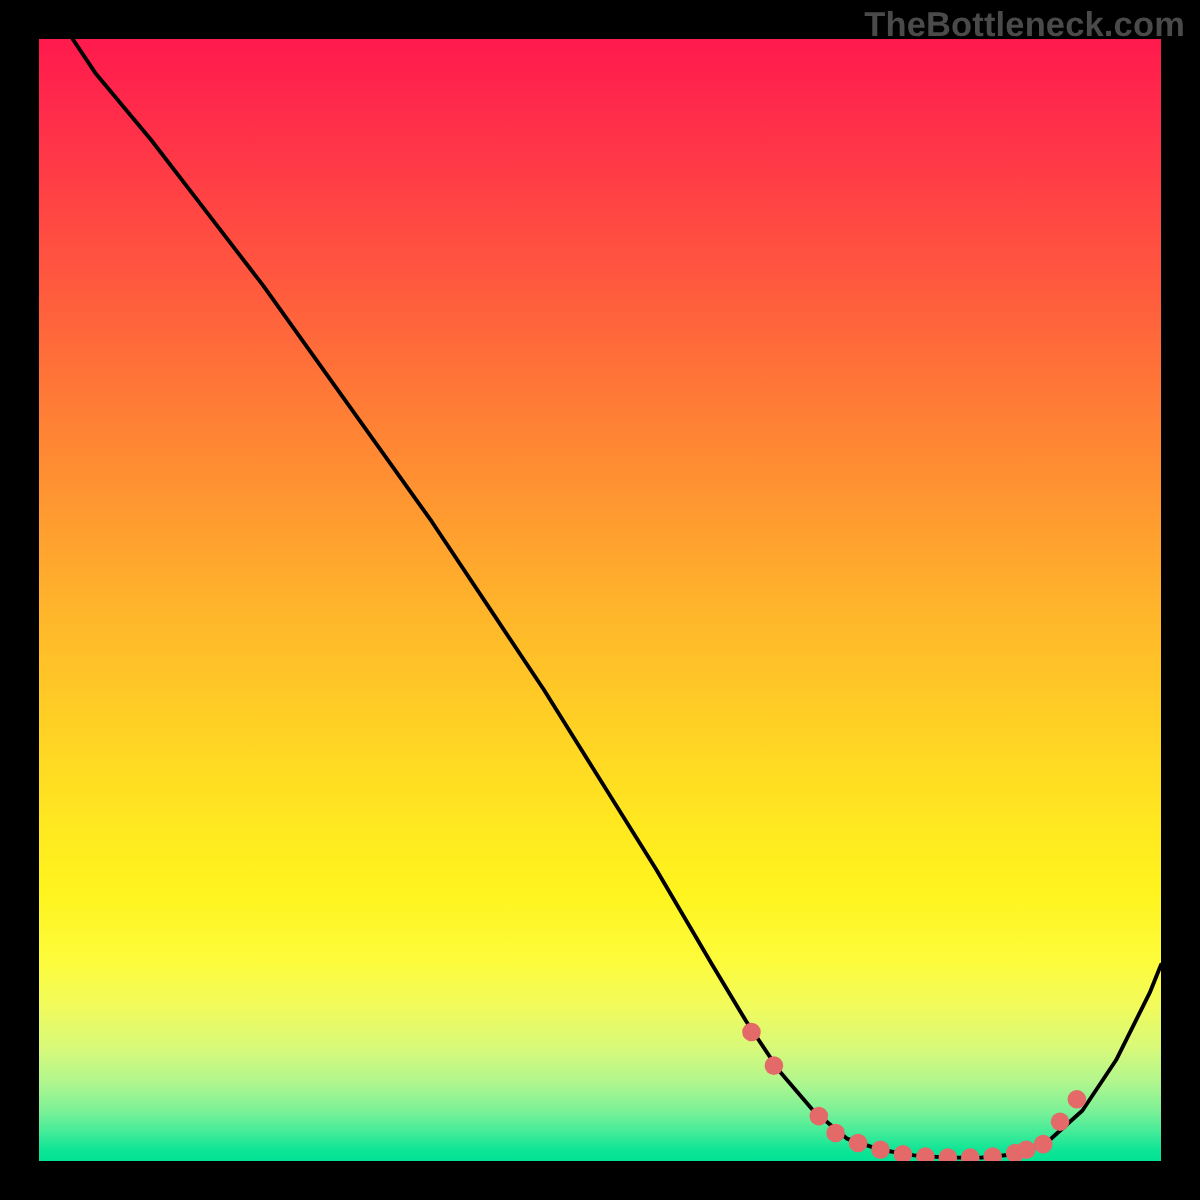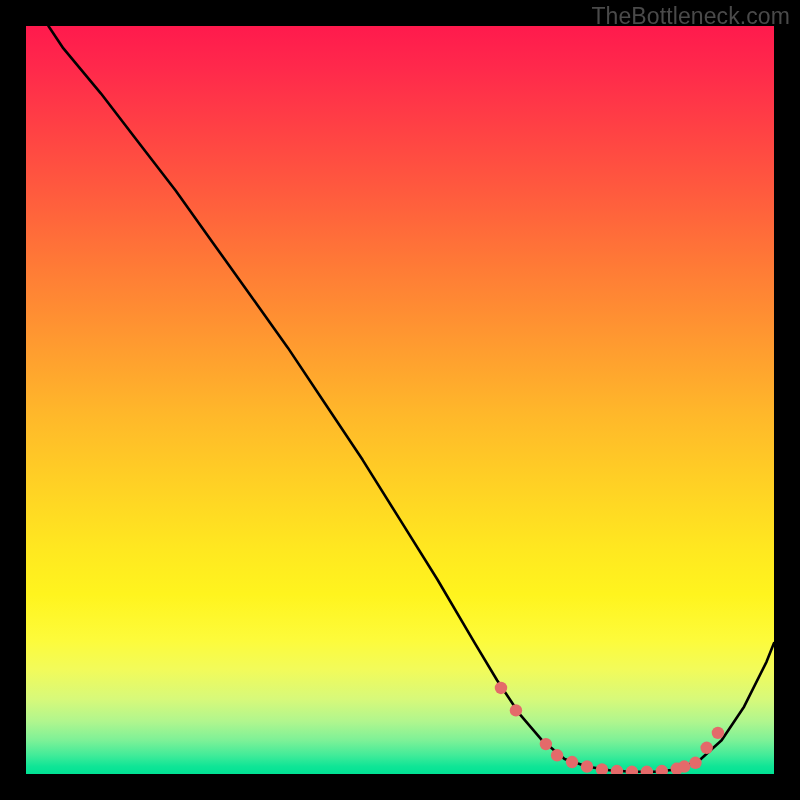--- a/index.html
+++ b/index.html
@@ -46,21 +46,21 @@
       #0fe596 99%,
       #00e294 100%
     );
   }
   .watermark {
     position: absolute;
     top: 3px;
     right: 10px;
     color: #4a4a4a;
     font-size: 23px;
-    font-weight: 400;
+    font-weight: 700;
     letter-spacing: 0.1px;
     z-index: 5;
   }
   svg.curve {
     position: absolute;
     left: 0;
     top: 0;
     width: 748px;
     height: 748px;
     z-index: 3;

